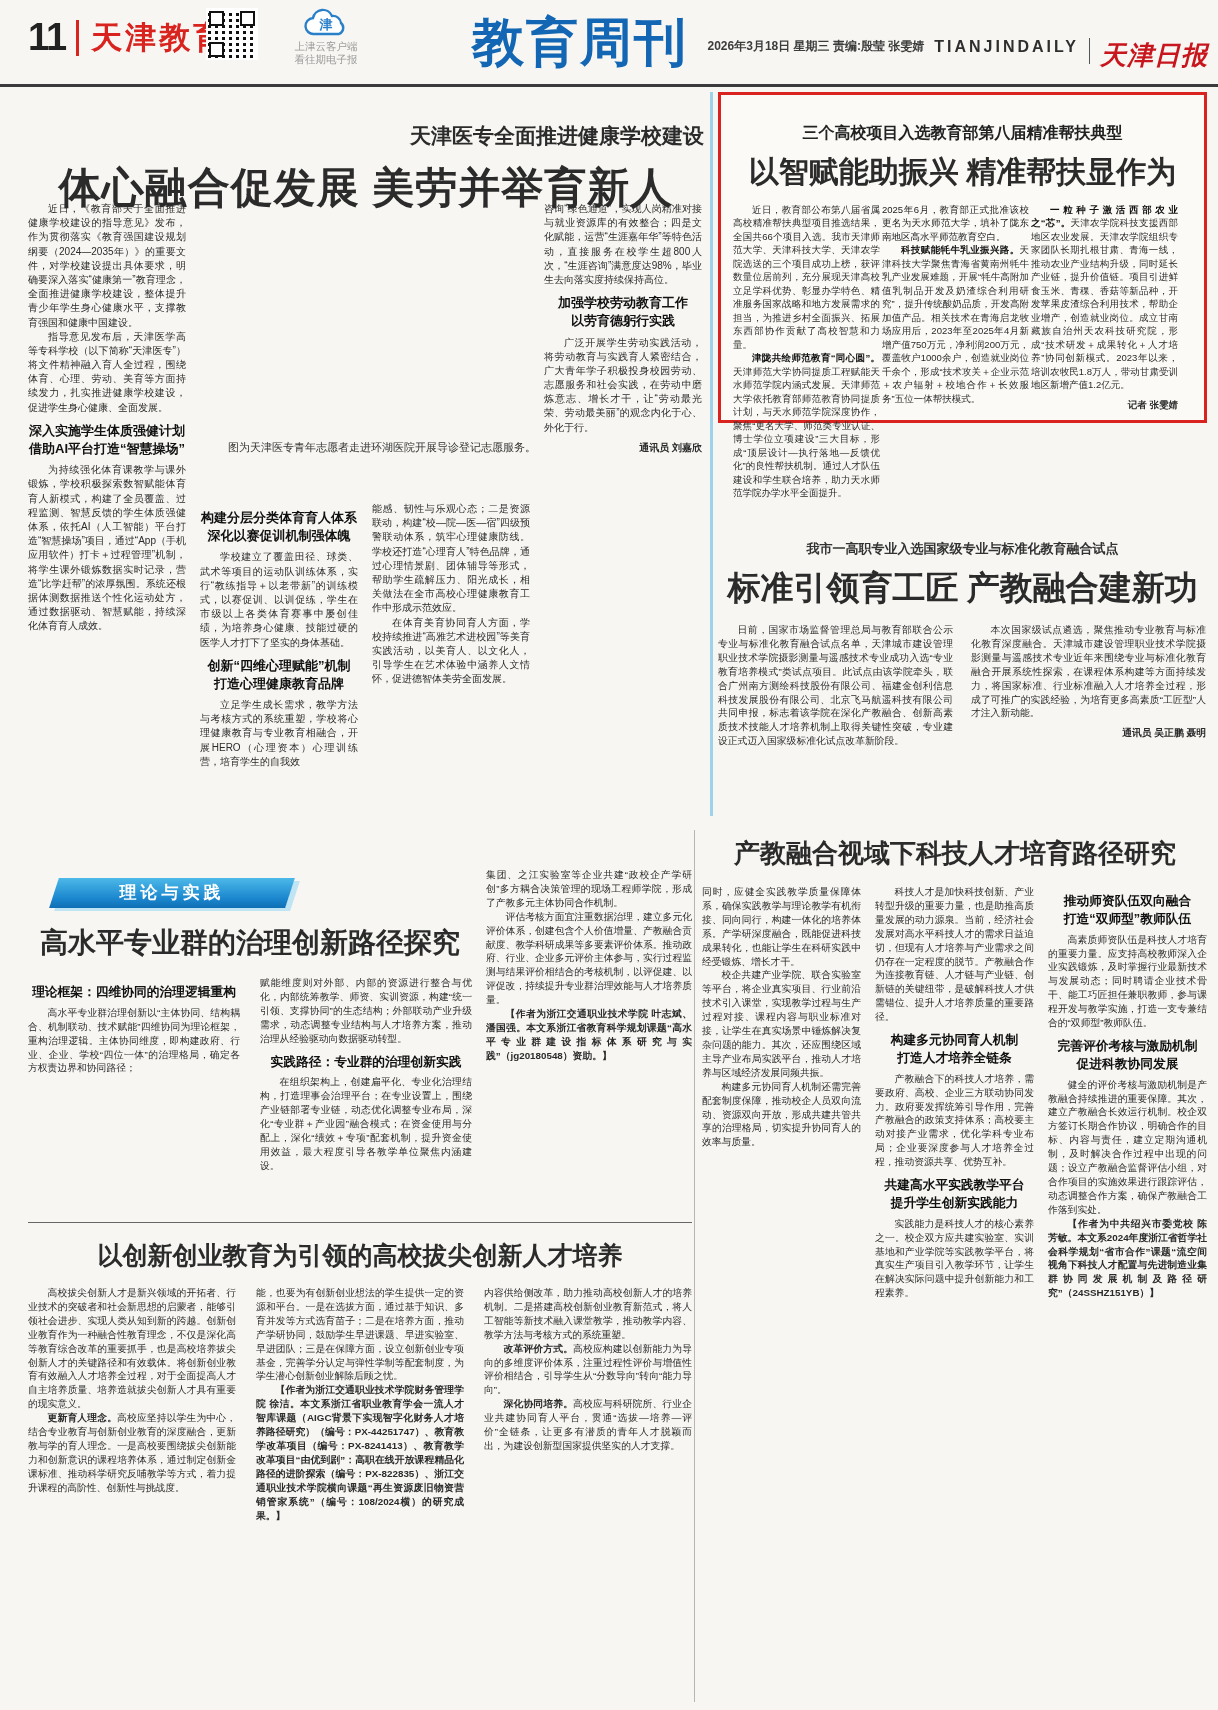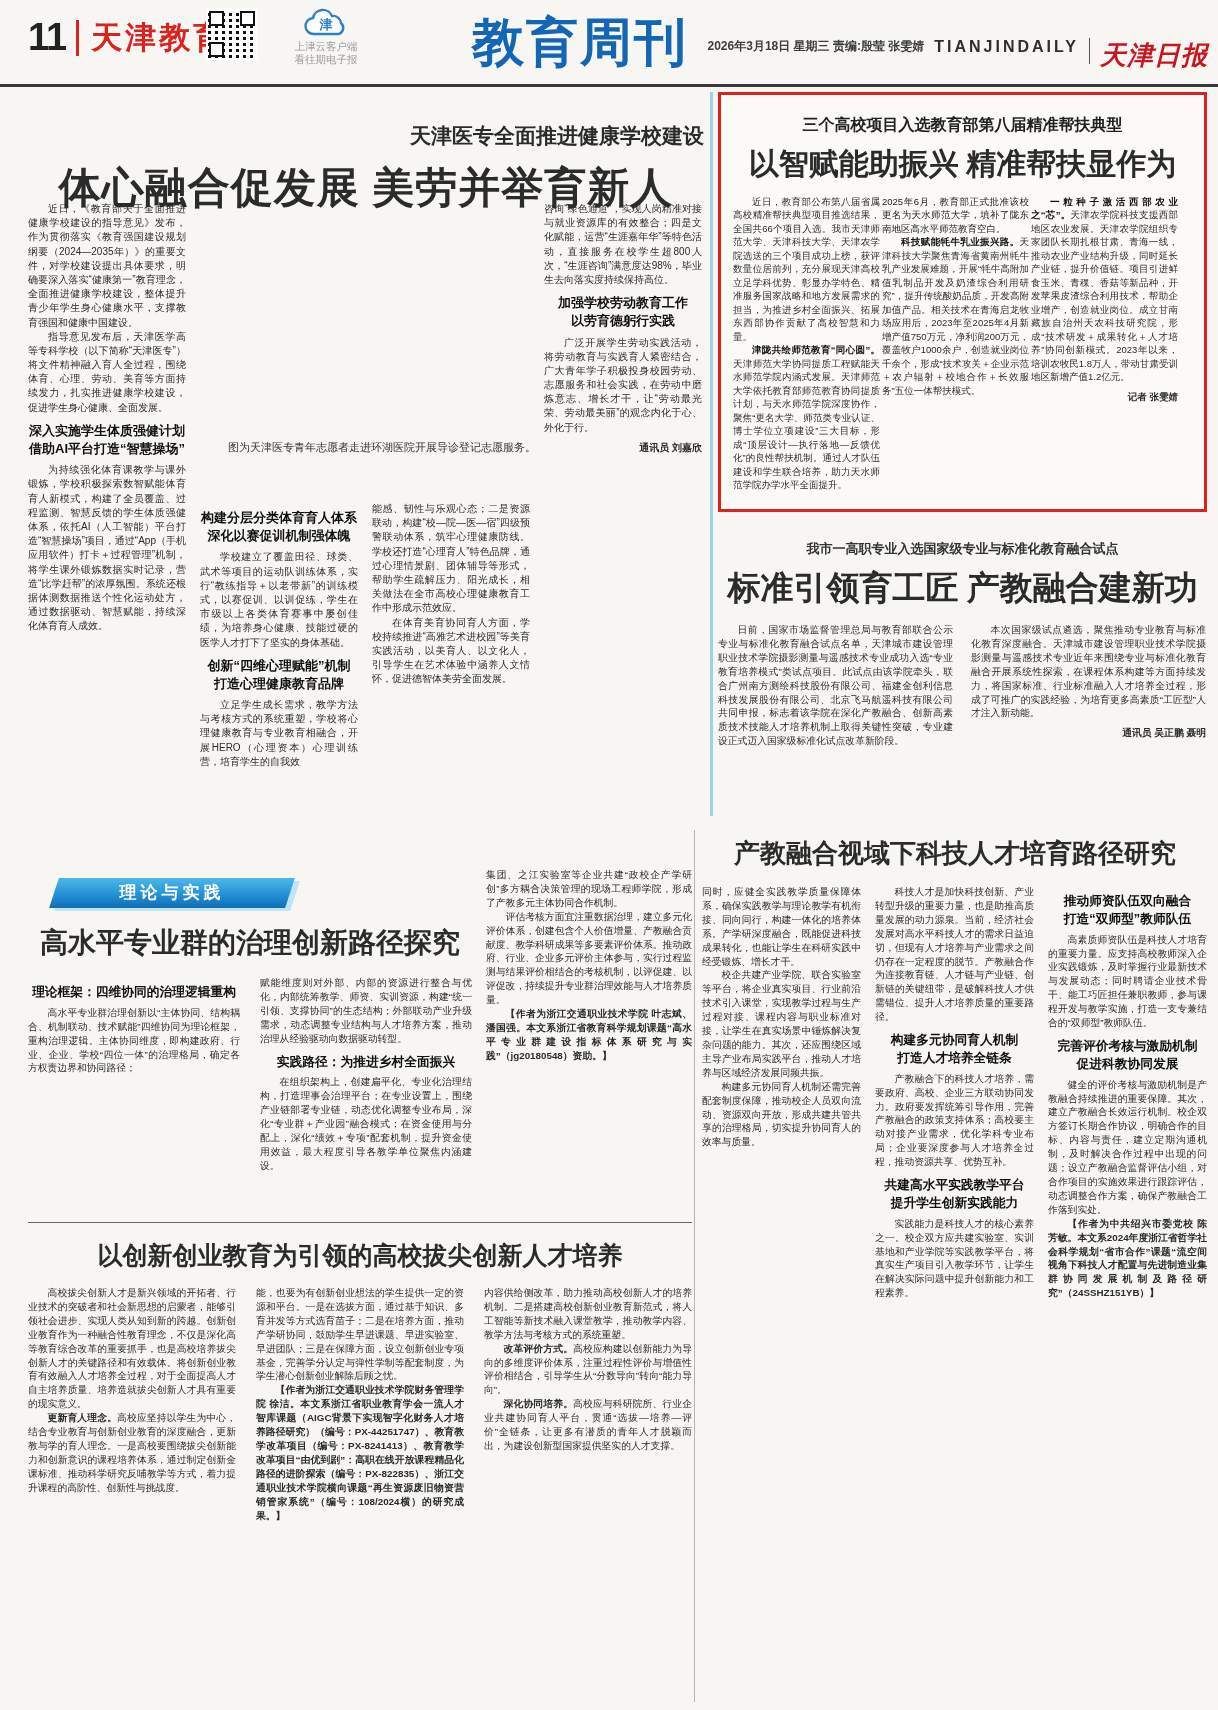--- a/index.html
+++ b/index.html
@@ -58,22 +58,22 @@
       radial-gradient(ellipse at 62% 70%, #eceae3 0 58px, transparent 59px),
       linear-gradient(160deg,#d7c4a0 0%,#c9b28a 32%,#e4dcc9 58%,#efece2 100%);}
   .photo-caption{position:absolute;left:178px;top:348px;width:330px;font-size:11px;line-height:15px;
     font-family:"Liberation Serif",serif;color:#333;text-indent:2em;}
 
   
   .vdiv-cyan{position:absolute;left:710px;top:92px;width:3px;height:724px;background:#9ed2e8;}
   .vdiv-gray{position:absolute;left:694px;top:830px;width:1px;height:872px;background:#b9b6b0;}
 
   
-  #artB{position:absolute;left:718px;top:92px;width:489px;height:420px;border:3px solid #d8231f;
-        box-sizing:border-box;background:#fbfaf6;padding:16px 12px;}
+  #artB{position:absolute;left:718px;top:92px;width:489px;height:331px;border:3px solid #d8231f;
+        box-sizing:border-box;background:#fbfaf6;padding:24px 12px;}
   #artB .kicker{text-align:center;font-size:16px;font-weight:700;color:#222;margin-top:4px;}
   #artB .headline{text-align:center;font-size:30px;font-weight:900;font-family:"Liberation Serif",serif;margin:8px 0 10px;}
   #artB .cols{gap:2px;height:318px;}
   #artB .ncol{width:147px;font-size:9.5px;}
   #artB .blk-pc{color:#222;}
   #artB b{color:#111;}
 
   
   #artC{position:absolute;left:718px;top:540px;width:489px;height:276px;}
   #artC .kicker{text-align:center;font-size:13px;font-weight:700;color:#333;}
@@ -218,21 +218,21 @@
       <span data-interactable="false">理论与实践</span>
     </div>
     <div class="headline" data-interactable="false">高水平专业群的治理创新路径探究</div>
     <div class="cols12">
       <div class="c12 ncol" data-interactable="false">
           <div class="blk blk-h" data-interactable="false">理论框架：四维协同的治理逻辑重构</div>
           <div class="blk blk-p" data-interactable="false">高水平专业群治理创新以“主体协同、结构耦合、机制联动、技术赋能”四维协同为理论框架，重构治理逻辑。主体协同维度，即构建政府、行业、企业、学校“四位一体”的治理格局，确定各方权责边界和协同路径；</div>
         </div>
       <div class="c12 ncol" data-interactable="false">
           <div class="blk blk-pc" data-interactable="false">赋能维度则对外部、内部的资源进行整合与优化，内部统筹教学、师资、实训资源，构建“统一引领、支撑协同”的生态结构；外部联动产业升级需求，动态调整专业结构与人才培养方案，推动治理从经验驱动向数据驱动转型。</div>
-          <div class="blk blk-h" data-interactable="false">实践路径：为推进乡村全面振兴</div>
+          <div class="blk blk-h" data-interactable="false">实践路径：专业群的治理创新实践</div>
           <div class="blk blk-p" data-interactable="false">在组织架构上，创建扁平化、专业化治理结构，打造理事会治理平台；在专业设置上，围绕产业链部署专业链，动态优化调整专业布局，深化“专业群＋产业园”融合模式；在资金使用与分配上，深化“绩效＋专项”配套机制，提升资金使用效益，最大程度引导各教学单位聚焦内涵建设。</div>
         </div>
     </div>
   </div>
 
   <div id="artE" data-interactable="false">
     <div class="headline" data-interactable="false">产教融合视域下科技人才培育路径研究</div>
     <div class="cols">
       <div class="ncol" data-interactable="false">
           <div class="blk blk-pc" data-interactable="false">同时，应健全实践教学质量保障体系，确保实践教学与理论教学有机衔接、同向同行，构建一体化的培养体系。产学研深度融合，既能促进科技成果转化，也能让学生在科研实践中经受锻炼、增长才干。</div>

